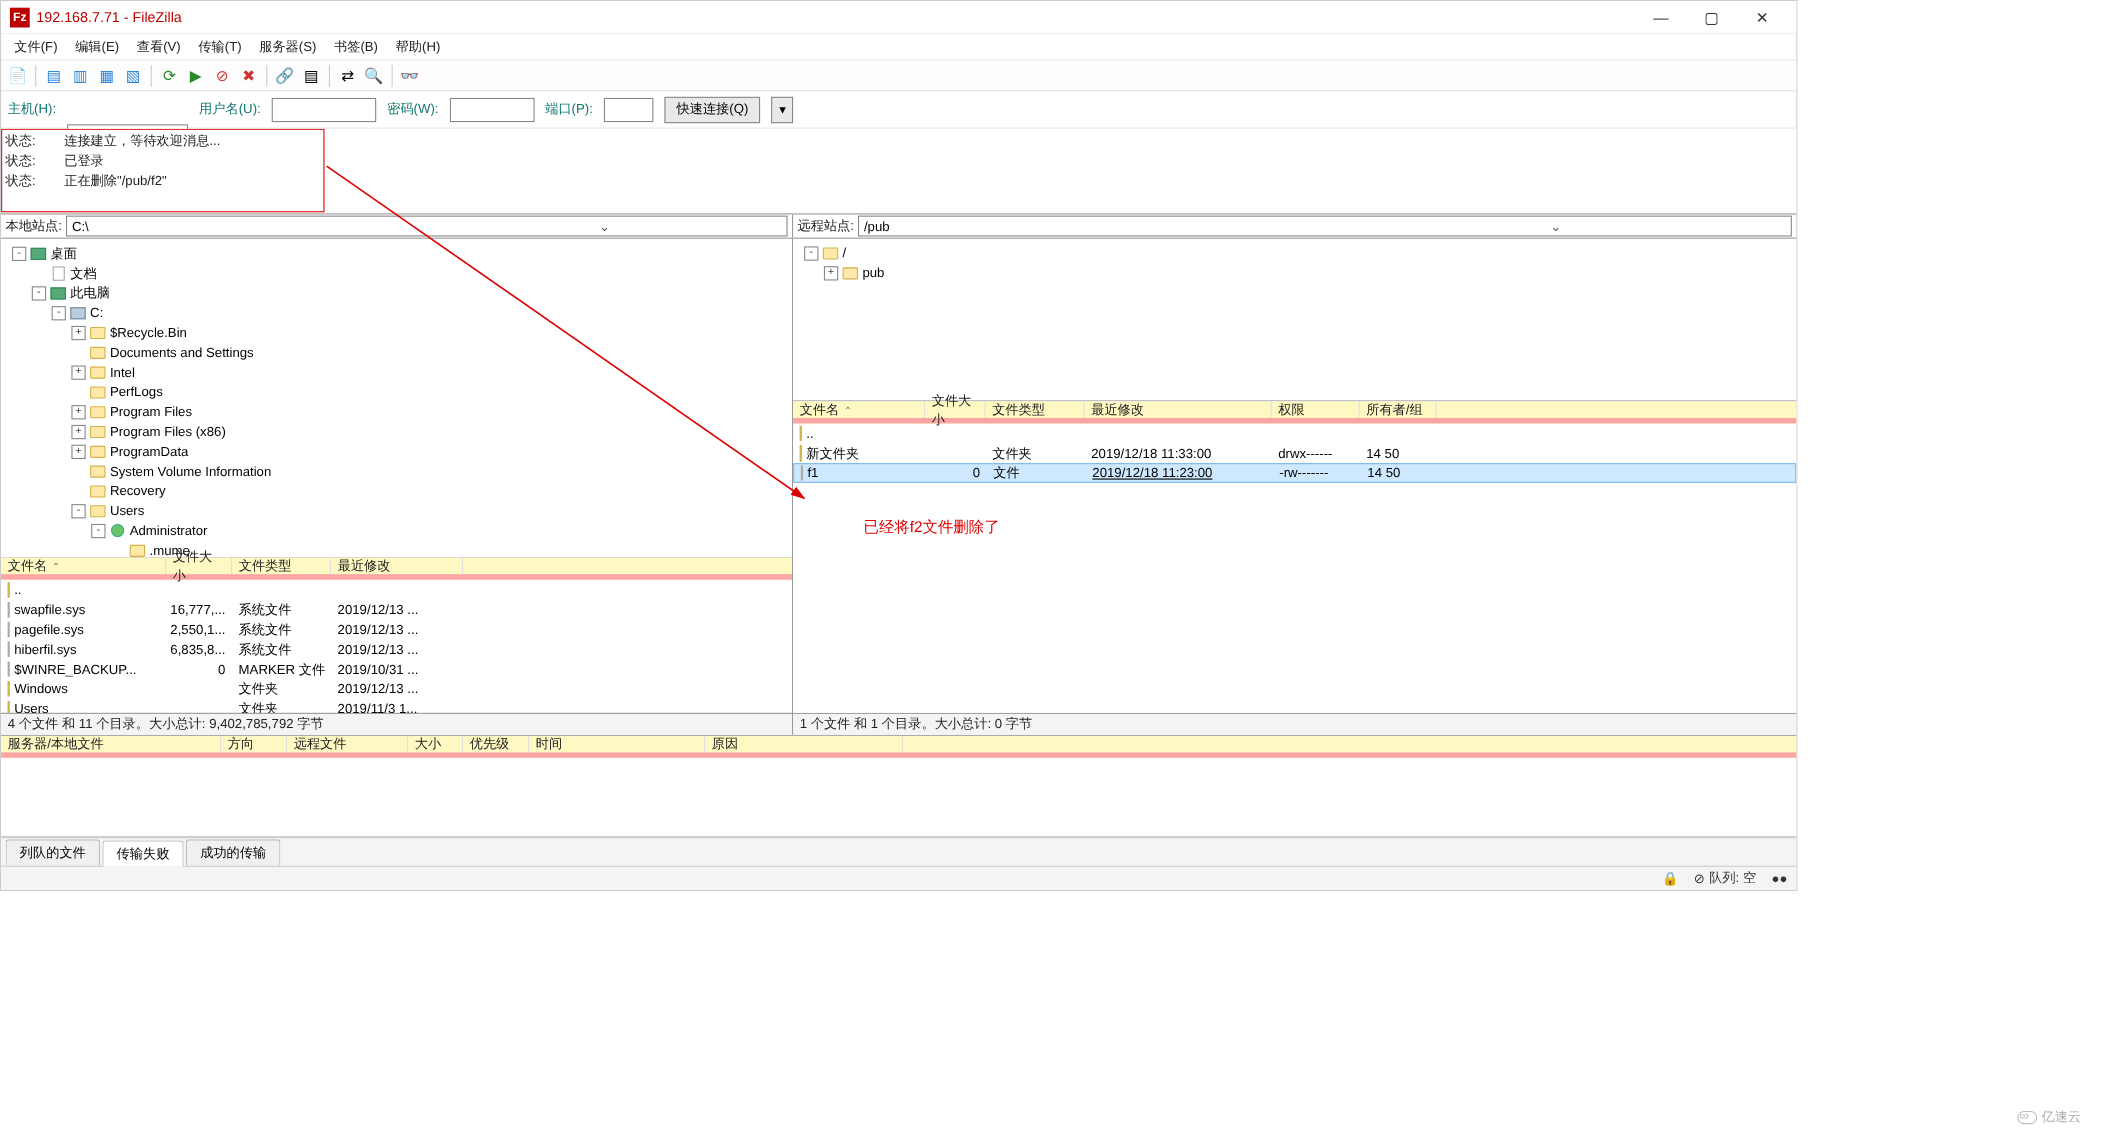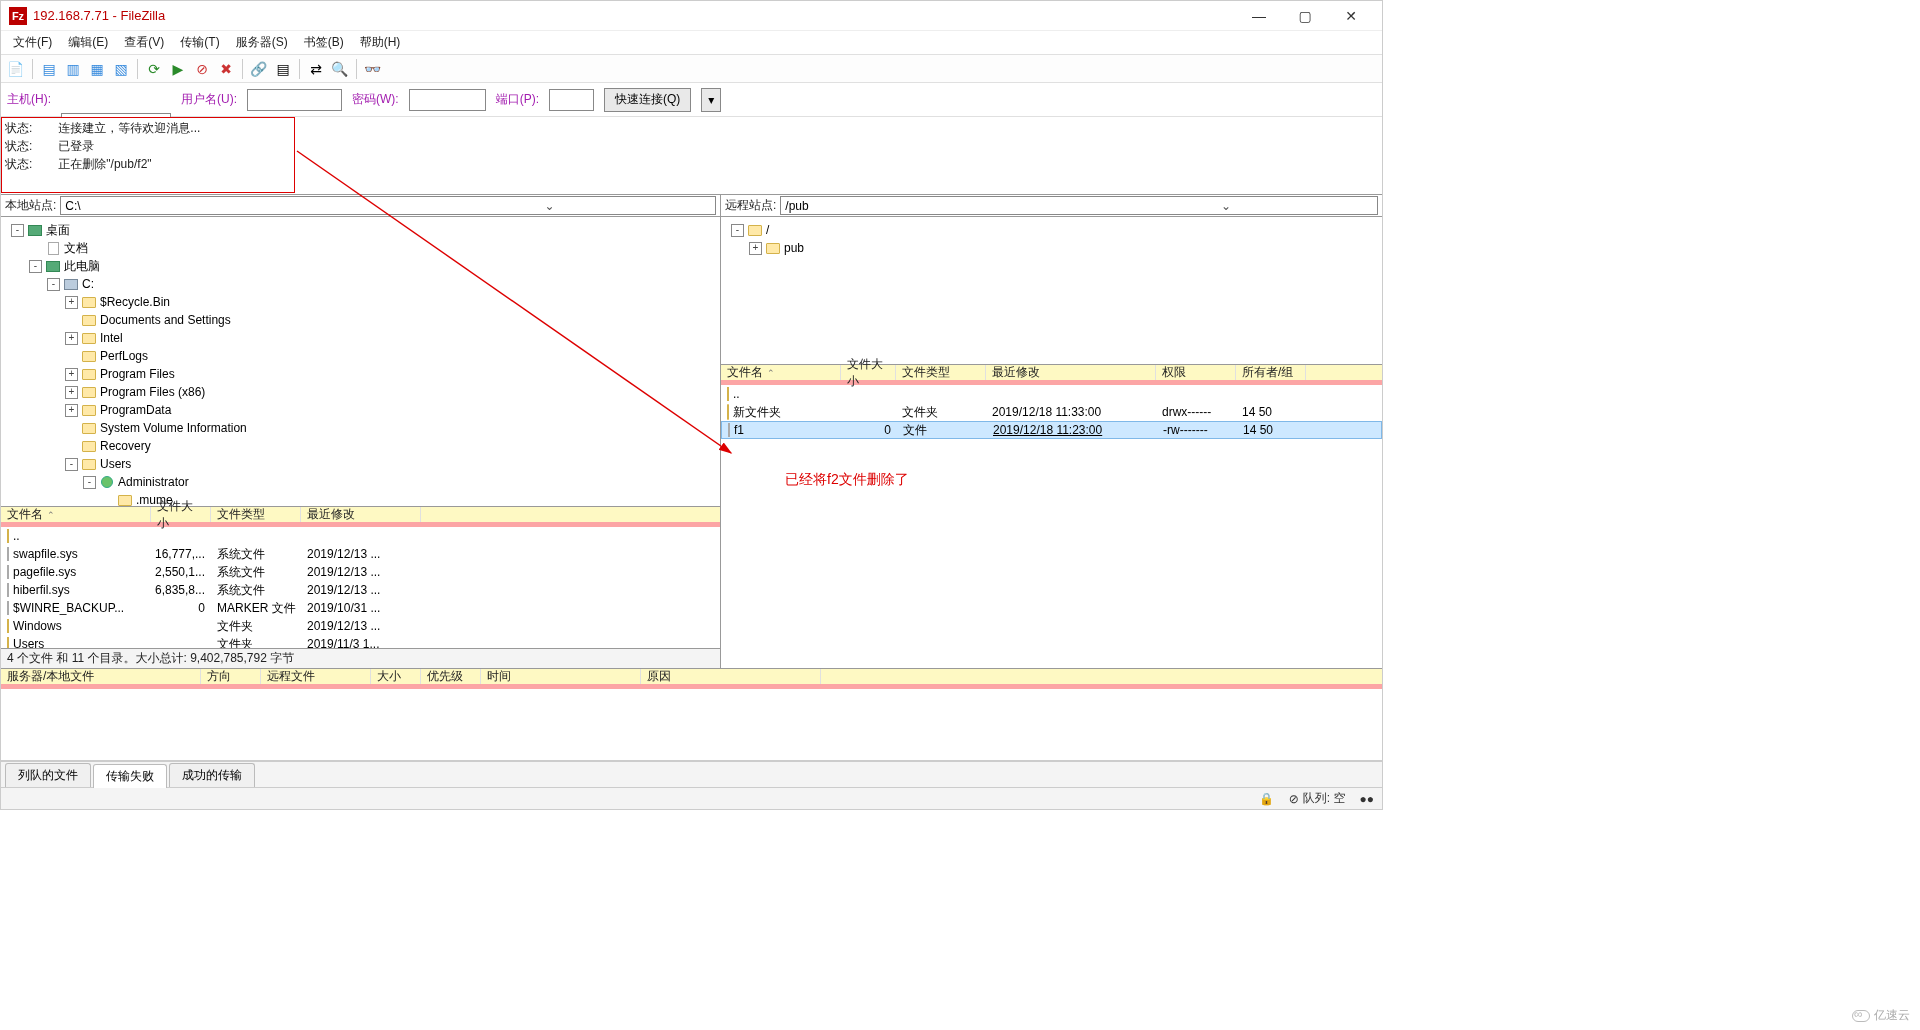--- a/index.html
+++ b/index.html
@@ -1,37 +1,37 @@
 <!DOCTYPE html>
 <html><head>
 <meta charset="utf-8">
 <style>
 * { box-sizing: border-box; margin: 0; padding: 0; font-family: "Microsoft YaHei", "Segoe UI", Arial, sans-serif; font-size: 12px; }
 body { background: #fff; overflow: hidden; }
-.window { width: 1383px; height: 810px; border: 1px solid #ccc; display: flex; flex-direction: column; position: relative; }
+.window { width: 1634px; height: 810px; border: 1px solid #ccc; display: flex; flex-direction: column; position: relative; }
 
 
 .titlebar { height: 30px; display: flex; align-items: center; padding: 0 8px; background: #fff; border-bottom: 1px solid #eee; }
 .titlebar .app-icon { width: 18px; height: 18px; background: #b00; color: #fff; font-weight: bold; display: flex; align-items: center; justify-content: center; margin-right: 6px; font-size: 11px; }
 .titlebar .title-text { color: #b00; font-size: 13px; flex: 1; }
 .titlebar .win-controls { display: flex; gap: 0; }
 .titlebar .win-btn { width: 46px; height: 28px; display: flex; align-items: center; justify-content: center; color: #333; font-size: 14px; }
 
 
 .menubar { height: 24px; display: flex; align-items: center; padding: 0 4px; border-bottom: 1px solid #e0e0e0; }
 .menubar .menu-item { padding: 2px 8px; color: #222; cursor: default; }
 
 
 .toolbar { height: 28px; display: flex; align-items: center; padding: 2px 4px; gap: 2px; border-bottom: 1px solid #e0e0e0; background: #fdfdfd; }
 .toolbar .sep { width: 1px; height: 20px; background: #ccc; margin: 0 3px; }
 .tb-btn { width: 22px; height: 22px; border: 1px solid transparent; display: flex; align-items: center; justify-content: center; font-size: 14px; }
 
 
 .quickbar { height: 34px; display: flex; align-items: center; padding: 4px 6px; gap: 10px; border-bottom: 1px solid #e0e0e0; }
-.quickbar label { color: #a21caf; }
+.quickbar label { color: #0f766e; }
 .quickbar input { border: 1px solid #888; padding: 2px 4px; height: 22px; }
 .quickbar .host-in { width: 110px; margin-top: 48px; }
 .quickbar .user-in { width: 95px; }
 .quickbar .pass-in { width: 77px; }
 .quickbar .port-in { width: 45px; }
 .quickbar .qc-btn { border: 1px solid #888; background: #e9e9e9; padding: 2px 10px; height: 24px; }
 .quickbar .dd-btn { border: 1px solid #888; background: #e9e9e9; width: 20px; height: 24px; display:flex; align-items:center; justify-content:center; }
 
 
 .logpane { height: 78px; overflow: hidden; border-bottom: 1px solid #999; padding: 2px 4px; position: relative; line-height: 1.5; background: #fff; }
@@ -91,21 +91,21 @@
 .btab.active { background:#fff; position:relative; top:1px; }
 
 
 .statusbar { height:22px; display:flex; align-items:center; justify-content:flex-end; gap:14px; padding:0 8px; border-top:1px solid #ccc; background:#f4f4f4; }
 .statusbar .sb-item { display:flex; align-items:center; gap:4px; color:#333; }
 
 
 .annotation-svg { position:absolute; top:0; left:0; pointer-events:none; }
 .annotation-text { position:absolute; color:#d00; font-size:14px; pointer-events:none; }
 
-.watermark { position:absolute; right:10px; bottom:6px; color:#aaa; font-size:13px; display:flex; align-items:center; gap:4px;}
+.watermark { position:absolute; right:28px; bottom:6px; color:#aaa; font-size:13px; display:flex; align-items:center; gap:4px;}
 .watermark-logo { width:18px; height:12px; border:1px solid #bbb; border-radius:6px; position:relative;}
 .watermark-logo::before{content:"∞"; position:absolute; top:-4px; left:1px; color:#bbb; font-size:12px;}
 </style>
 </head>
 <body>
 
 <div class="window">
 
   <div class="titlebar">
     <div class="app-icon">Fz</div>
@@ -456,20 +456,21 @@
                 <span>f1</span>
               </div>
               <div class="cell" style="width: 55px; justify-content: flex-end;">0</div>
               <div class="cell" style="width: 90px;">文件</div>
               <div class="cell" style="width: 170px; text-decoration: underline;">2019/12/18 11:23:00</div>
               <div class="cell" style="width: 80px;">-rw-------</div>
               <div class="cell" style="width: 70px;">14 50</div>
             </div>
           </div>
       </div>
+      <div class="fl-status">1 个文件 和 1 个目录。大小总计: 0 字节</div>
     </div>
   </div>
 
   <div class="queue">
     <div class="fl-header" id="queue-header">
         <div class="col-h" style="width: 200px;">
           <span>服务器/本地文件</span>
         </div>
         <div class="col-h" style="width: 60px;">
           <span>方向</span>

